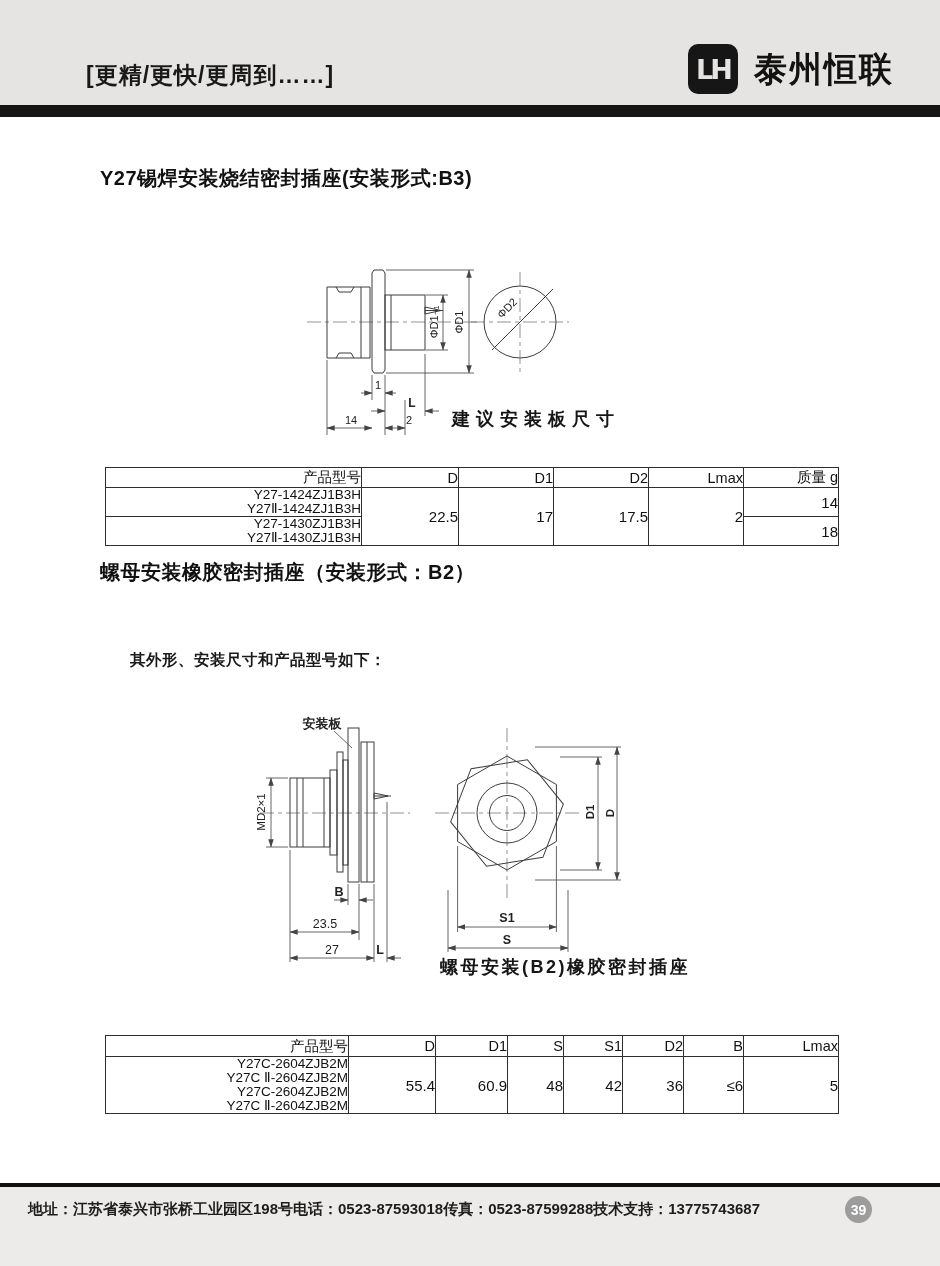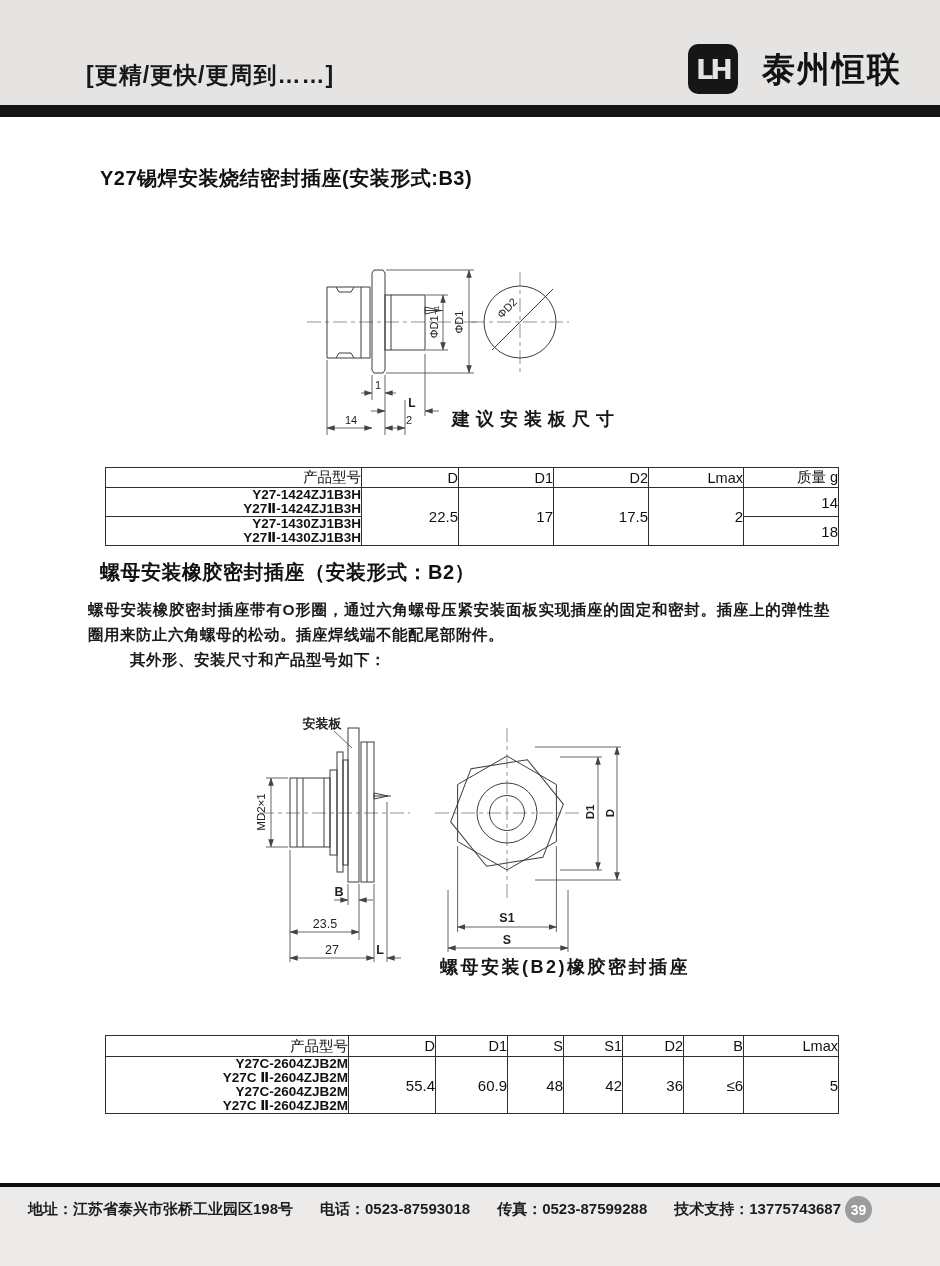--- a/index.html
+++ b/index.html
@@ -5,53 +5,53 @@
   html,body{margin:0;padding:0;background:#bfbfbf;}
   .page{
     position:relative;width:940px;height:1266px;margin:0 auto;
     background:#ffffff;overflow:hidden;
     font-family:"Liberation Sans","DejaVu Sans",sans-serif;color:#1c1c1c;
   }
   
   .topbar{position:absolute;left:0;top:0;width:940px;height:105px;background:#e5e4e2;}
   .slogan{position:absolute;left:86px;top:60px;font-family:Liberation Sans, sans-serif;
     font-size:23px;font-weight:700;letter-spacing:1px;color:#181818;}
-  .logo{position:absolute;left:688px;top:44px;display:flex;align-items:center;gap:24px;}
+  .logo{position:absolute;left:688px;top:44px;display:flex;align-items:center;gap:16px;}
   .logo-mark{width:50px;height:50px;background:#161616;border-radius:10px;display:flex;
     align-items:center;justify-content:center;color:#e5e4e2;font-weight:900;font-size:27px;
     letter-spacing:-3px;font-family:"DejaVu Sans","Liberation Sans",sans-serif;}
   .logo-brand{font-size:33px;font-weight:900;color:#121212;letter-spacing:2px;
     transform:scaleY(1.05);}
   .blackbar{position:absolute;left:0;top:105px;width:940px;height:12px;background:#141414;}
 
   
   .sec-title{position:absolute;font-size:20px;font-weight:700;color:#111;letter-spacing:0.5px;white-space:nowrap;}
   .para{position:absolute;font-size:15.5px;font-weight:600;line-height:22px;color:#1b1b1b;
     letter-spacing:0.5px;text-align:justify;}
   .indent{text-indent:2em;}
   .drawing-caption{position:absolute;font-size:18px;font-weight:700;color:#161616;white-space:nowrap;}
 
   
   table.spec{position:absolute;border-collapse:collapse;table-layout:fixed;background:#fff;}
   table.spec td,table.spec th{border:1px solid #2e2e2e;text-align:right;vertical-align:middle;
     padding:0;font-weight:400;color:#111;}
   table.spec th{font-size:14.5px;height:19px;}
   td.val{font-size:15px;}
-  .model-line{font-size:13.5px;line-height:14px;white-space:nowrap;font-weight:bold;}
+  .model-line{font-size:13.5px;line-height:14px;white-space:nowrap;}
 
   
   svg text{font-family:"Liberation Sans","DejaVu Sans",sans-serif;fill:#222;}
   .thin{stroke:#3c3c3c;stroke-width:1;fill:none;}
   .dim {stroke:#555;stroke-width:0.9;fill:none;}
   .cl  {stroke:#666;stroke-width:0.7;fill:none;stroke-dasharray:14 4 4 4;}
 
   
   .footer{position:absolute;left:0;top:1183px;width:940px;height:83px;background:#ecebe9;
     border-top:4px solid #101010;box-sizing:border-box;}
-  .footer-line{position:absolute;left:28px;top:13px;display:flex;gap:27px;
+  .footer-line{position:absolute;left:28px;top:13px;display:flex;
     font-size:15px;font-weight:600;color:#1d1d1d;white-space:nowrap;}
   .page-badge{position:absolute;left:845px;top:9px;width:27px;height:27px;border-radius:50%;
     background:#9c9c9c;color:#fff;font-size:14px;font-weight:700;display:flex;
     align-items:center;justify-content:center;}
 </style>
 </head>
 <body>
 
 <div class="page">
 
@@ -156,21 +156,20 @@
       <td>
         <div class="model-line">Y27-1430ZJ1B3H</div>
         <div class="model-line">Y27Ⅱ-1430ZJ1B3H</div>
       </td>
       <td class="val">18</td>
     </tr>
   </tbody>
     </table>
 
   <div class="sec-title" style="left:100px;top:559px;">螺母安装橡胶密封插座（安装形式：B2）</div>
-  <div class="para" style="left:88px;top:597px;width:742px;line-height:25px;">螺母安装橡胶密封插座带有O形圈，通过六角螺母压紧安装面板实现插座的固定和密封。插座上的弹性垫圈用来防止六角螺母的松动。插座焊线端不能配尾部附件。</div>
   <div class="para" style="left:130px;top:649px;width:600px;">其外形、安装尺寸和产品型号如下：</div>
 
   <svg style="position:absolute;left:230px;top:700px;" width="420" height="300" viewBox="0 0 420 300">
     <defs>
       <marker id="arrB" viewBox="0 0 10 10" refX="9.5" refY="5" markerWidth="9" markerHeight="9" orient="auto-start-reverse">
         <path d="M0,1.6 L10,5 L0,8.4 z" fill="#444"></path>
       </marker>
     </defs>
     <g>
       <line class="cl" x1="30" y1="113" x2="180" y2="113"></line>

